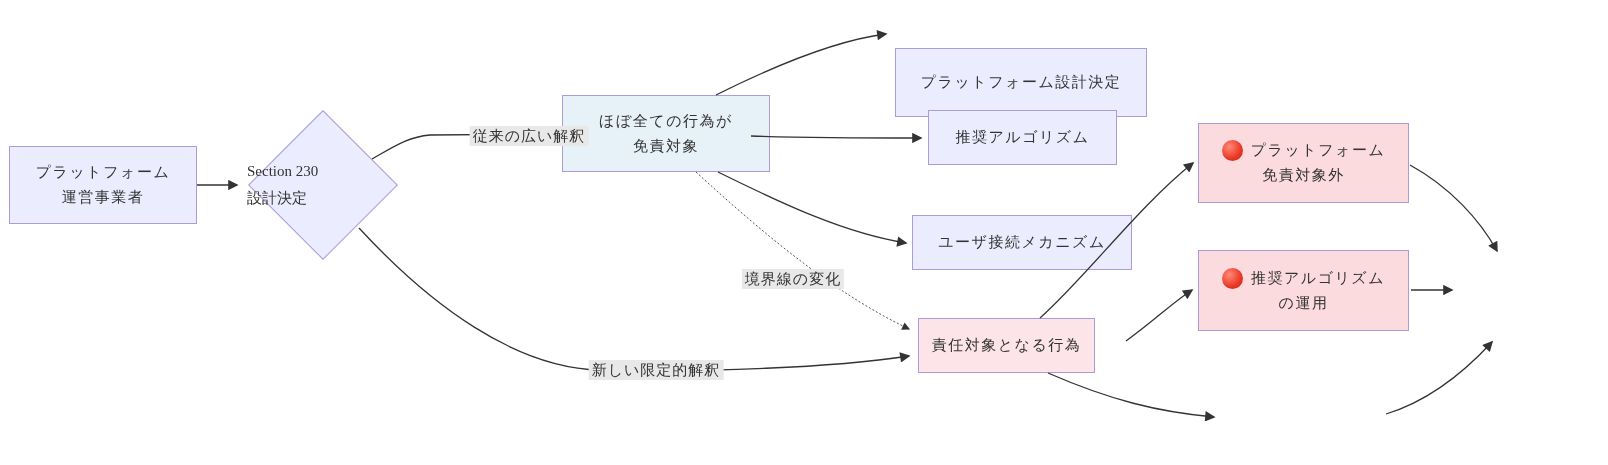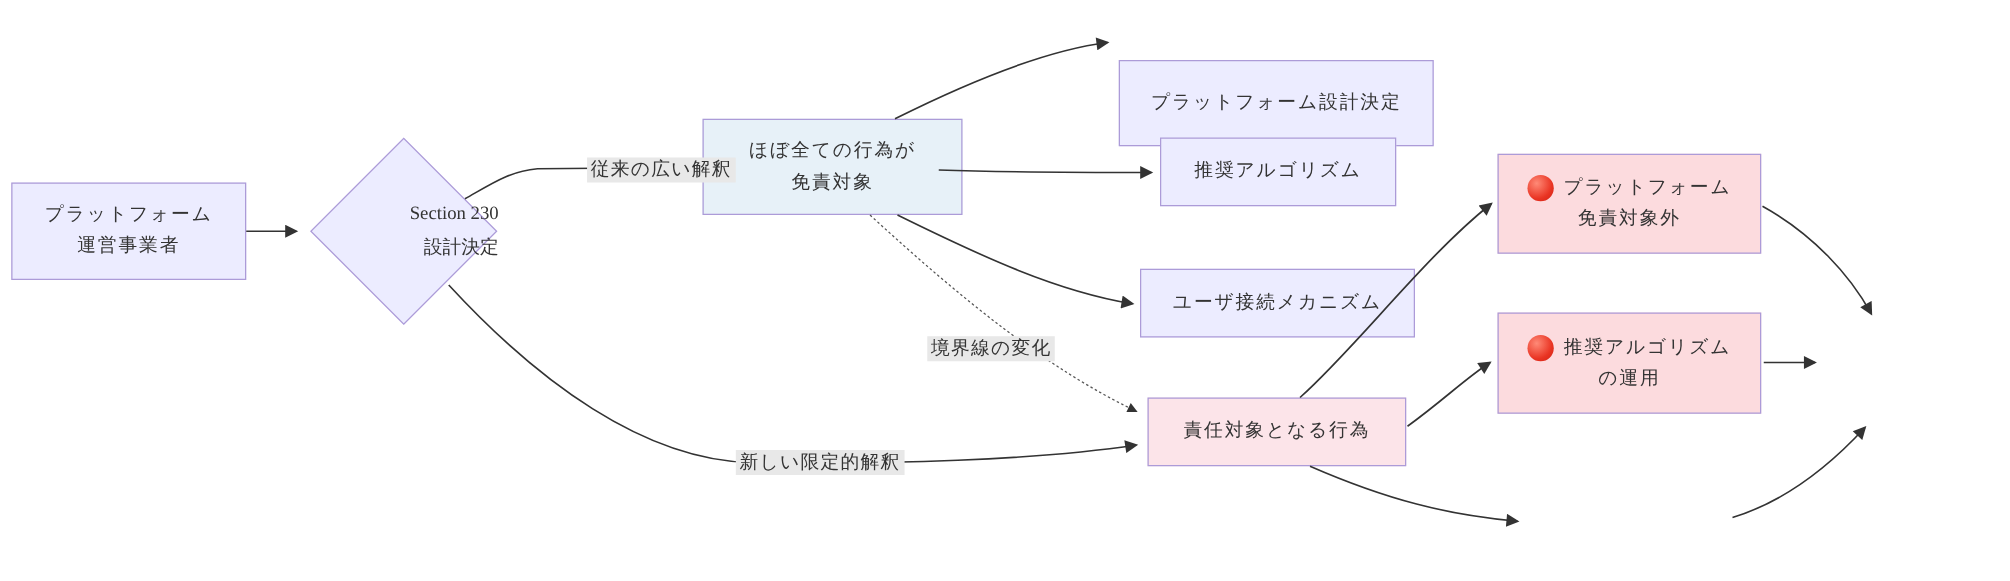--- a/index.html
+++ b/index.html
@@ -30,21 +30,21 @@
     margin-right:8px;flex:0 0 auto;
   }
   .diamond-wrap{position:absolute;z-index:1;}
   .diamond-shape{
     position:absolute;left:50%;top:50%;width:106px;height:106px;
     transform:translate(-50%,-50%) rotate(45deg);
     background:var(--purple-fill);border:1px solid var(--node-border);box-sizing:border-box;
   }
   .diamond-text{
     position:absolute;inset:0;display:flex;flex-direction:column;
-    align-items:flex-end;justify-content:center;text-align:center;line-height:1.8;
+    align-items:flex-start;justify-content:center;text-align:center;line-height:1.8;
   }
   #edges{position:absolute;left:0;top:0;z-index:2;pointer-events:none;}
   .edge{fill:none;stroke:var(--line);stroke-width:1.3px;}
   .edge.dashed{stroke-width:1px;stroke:#555;stroke-dasharray:2 2;}
   .arrowhead{fill:var(--line);stroke:none;}
   .edge-label{
     position:absolute;z-index:3;transform:translate(-50%,-50%);
     background:var(--label-bg);padding:1px 3px;white-space:nowrap;
     line-height:1.2;letter-spacing:1px;
   }
@@ -77,21 +77,21 @@
   </div>
 
   <div class="node" style="left:928px;top:110px;width:189px;height:55px;">
     <div>推奨アルゴリズム</div>
   </div>
 
   <div class="node" style="left:912px;top:215px;width:220px;height:55px;justify-content:center;">
     <div>ユーザ接続メカニズム</div>
   </div>
 
-  <div class="node pink-light" style="left:918px;top:318px;width:207px;height:55px;text-align:center;">
+  <div class="node pink-light" style="left:918px;top:318px;width:177px;height:55px;text-align:center;">
     <div>責任対象となる行為</div>
   </div>
 
   <div class="node pink" style="left:1198px;top:123px;width:211px;height:80px;">
     <div class="row">
       <span class="dot"></span>
       <span>プラットフォーム</span>
     </div>
     <div>免責対象外</div>
   </div>

